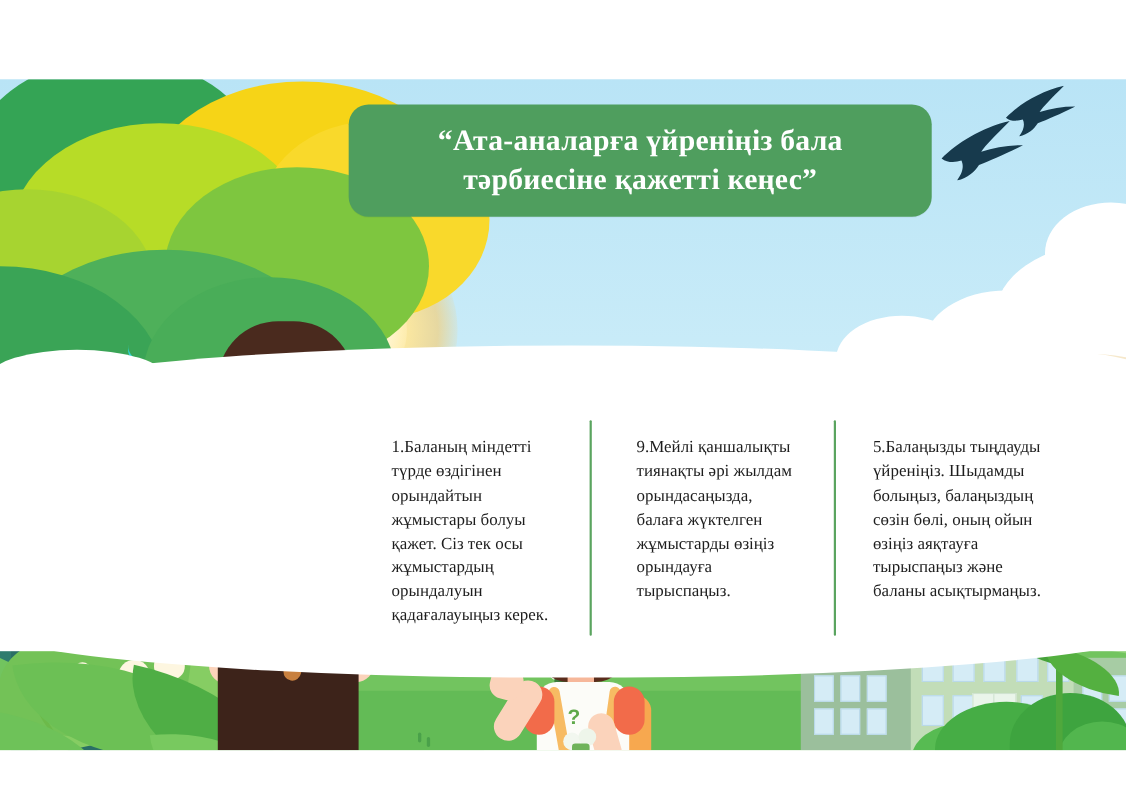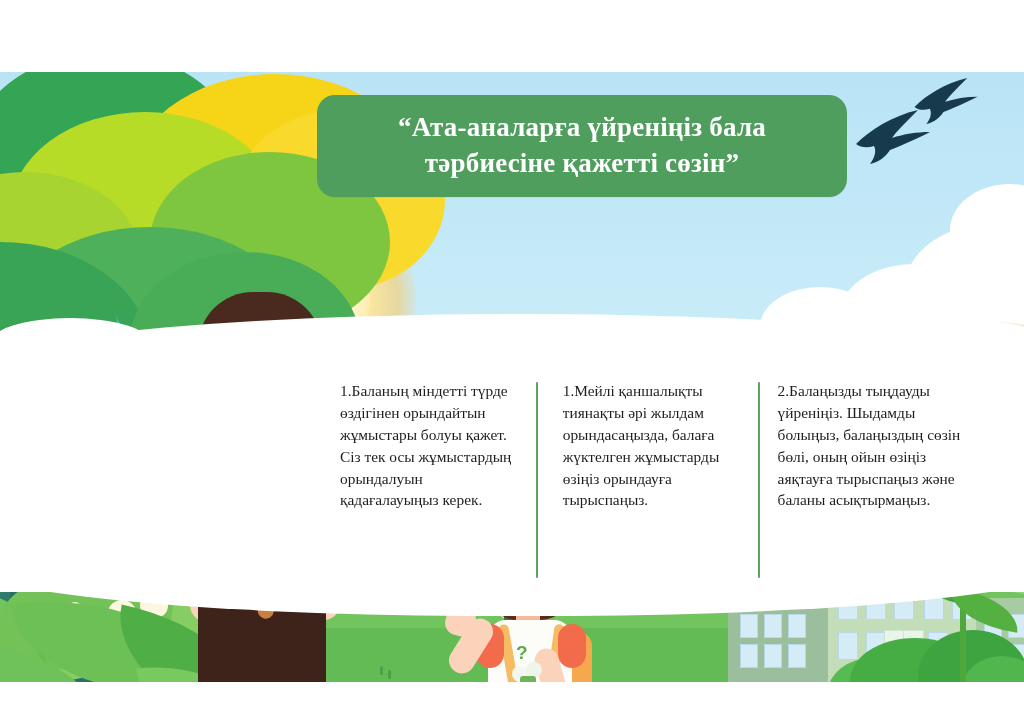--- a/index.html
+++ b/index.html
@@ -186,21 +186,21 @@
   .panel{position:absolute;left:0;top:272px;width:1024px;height:248px;background:#ffffff;}
   .panel-top{position:absolute;left:-40px;top:-30px;width:1120px;height:60px;background:#ffffff;
              border-radius:50% 50% 0 0 / 100% 100% 0 0;}
   .panel-bot{position:absolute;left:-40px;top:218px;width:1120px;height:54px;background:#ffffff;
              border-radius:0 0 48% 48% / 0 0 100% 100%;}
   .panel-clip-l{position:absolute;left:-10px;top:-26px;width:160px;height:50px;background:#ffffff;border-radius:50% 50% 0 0;}
   .panel-clip-r{position:absolute;left:880px;top:-24px;width:170px;height:48px;background:#ffffff;border-radius:50% 50% 0 0;}
 
   .cols{position:absolute;left:340px;top:36px;width:652px;height:200px;display:flex;gap:0;}
   .col{position:relative;padding:0 18px 0 0;}
-  .col p{margin:0;font-family:"Liberation Serif",serif;font-size:15.4px;line-height:1.42;color:#1d1d1d;}
+  .col p{margin:16px;font-family:"Liberation Serif",serif;font-size:15.4px;line-height:1.42;color:#1d1d1d;}
   .col1{width:186px;}
   .col2{width:178px;padding-left:22px;}
   .col3{width:200px;padding-left:22px;}
   .divider{position:absolute;top:2px;width:2px;height:196px;background:#5aa45f;border-radius:1px;}
   .dv1{left:196px;} .dv2{left:418px;}
 
   
   .title-card{position:absolute;left:317px;top:95px;width:530px;height:102px;background:#4f9e5e;
               border-radius:18px;display:flex;align-items:center;justify-content:center;
               box-shadow:0 1px 0 rgba(0,0,0,.04);}
@@ -411,31 +411,31 @@
       <div class="panel-top"></div>
       <div class="panel-clip-l"></div>
       <div class="panel-clip-r"></div>
       <div class="panel-bot"></div>
 
       <div class="cols">
         <div class="col col1">
           <p>1.Баланың міндетті түрде өздігінен орындайтын жұмыстары болуы қажет. Сіз тек осы жұмыстардың орындалуын қадағалауыңыз керек.</p>
         </div>
         <div class="col col2">
-          <p>1.Мейлі қаншалықты тиянақты әрі жылдам орындасаңызда, балаға жүктелген жұмыстарды өзіңіз орындауға тырыспаңыз.</p>
+          <p>9.Мейлі қаншалықты тиянақты әрі жылдам орындасаңызда, балаға жүктелген жұмыстарды өзіңіз орындауға тырыспаңыз.</p>
         </div>
         <div class="col col3">
-          <p>2.Балаңызды тыңдауды үйреніңіз. Шыдамды болыңыз, балаңыздың сөзін бөлі, оның ойын өзіңіз аяқтауға тырыспаңыз және баланы асықтырмаңыз.</p>
+          <p>5.Балаңызды тыңдауды үйреніңіз. Шыдамды болыңыз, балаңыздың сөзін бөлі, оның ойын өзіңіз аяқтауға тырыспаңыз және баланы асықтырмаңыз.</p>
         </div>
         <div class="divider dv1"></div>
         <div class="divider dv2"></div>
       </div>
     </div>
 
   </div>
 
   <div class="title-card">
-    <h1><span>“Ата-аналарға үйреніңіз бала</span><br><span>тәрбиесіне қажетті сөзін”</span></h1>
+    <h1><span>“Ата-аналарға үйреніңіз бала</span><br><span>тәрбиесіне қажетті кеңес”</span></h1>
   </div>
 
   <div class="top-margin"></div>
   <div class="bottom-margin"></div>
 </div>
 
 </body></html>

